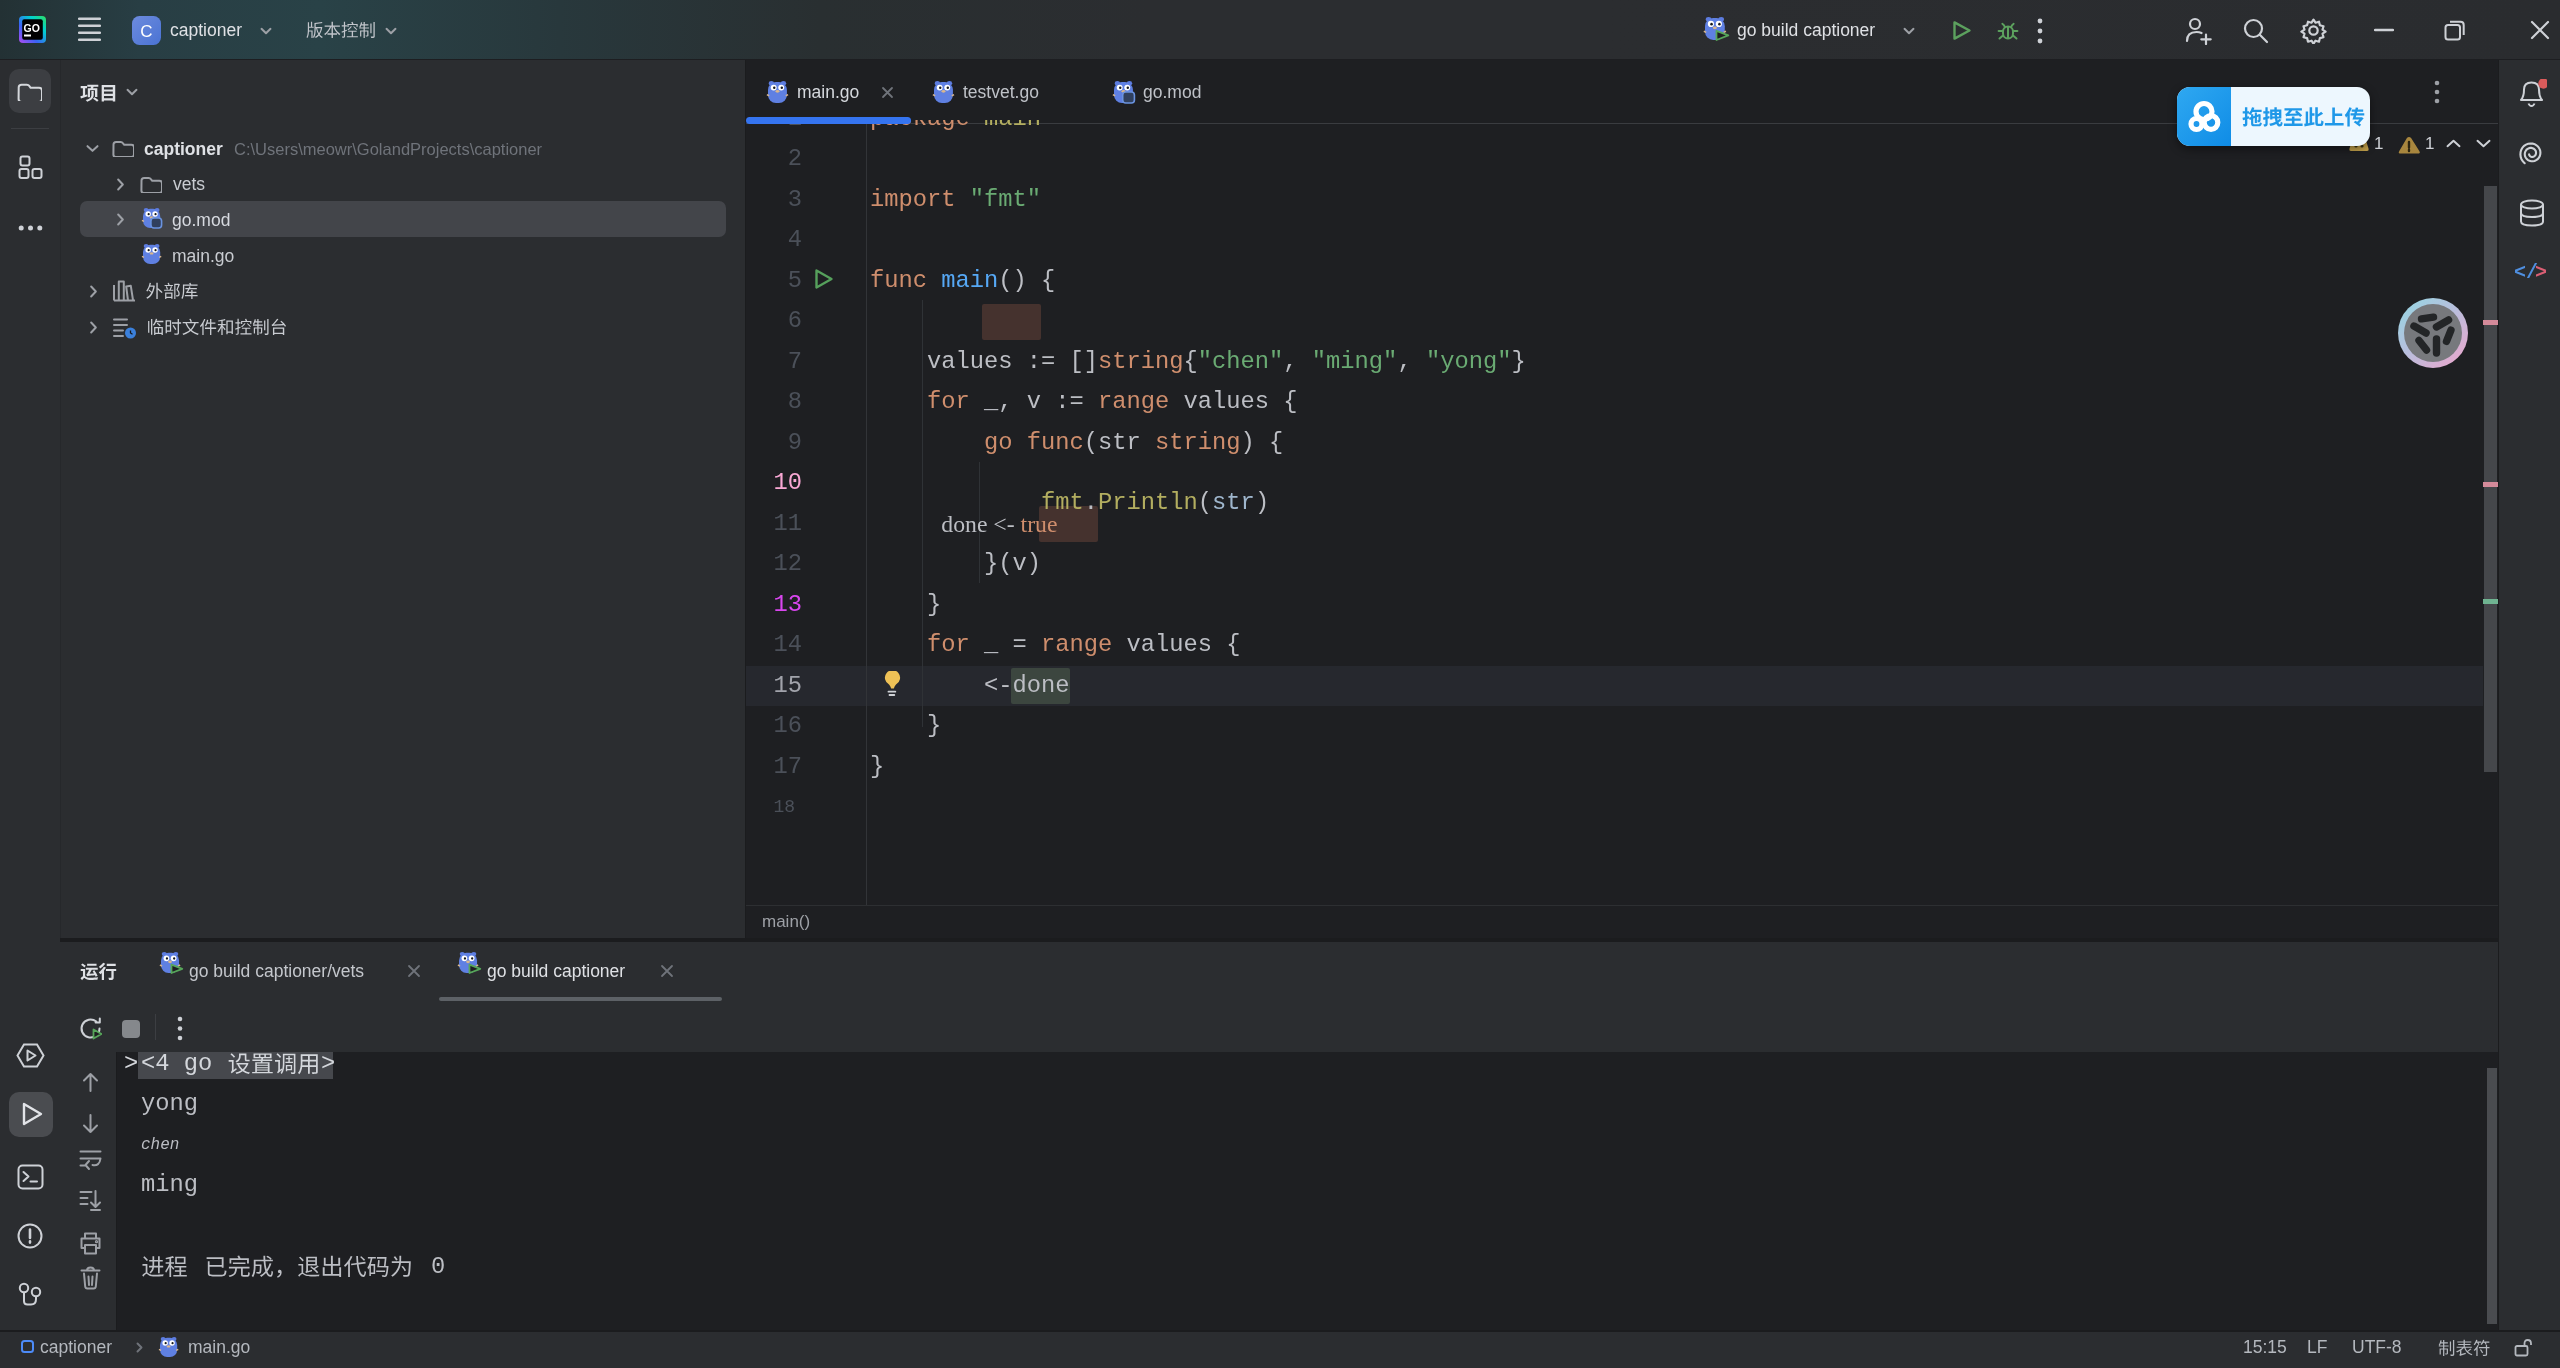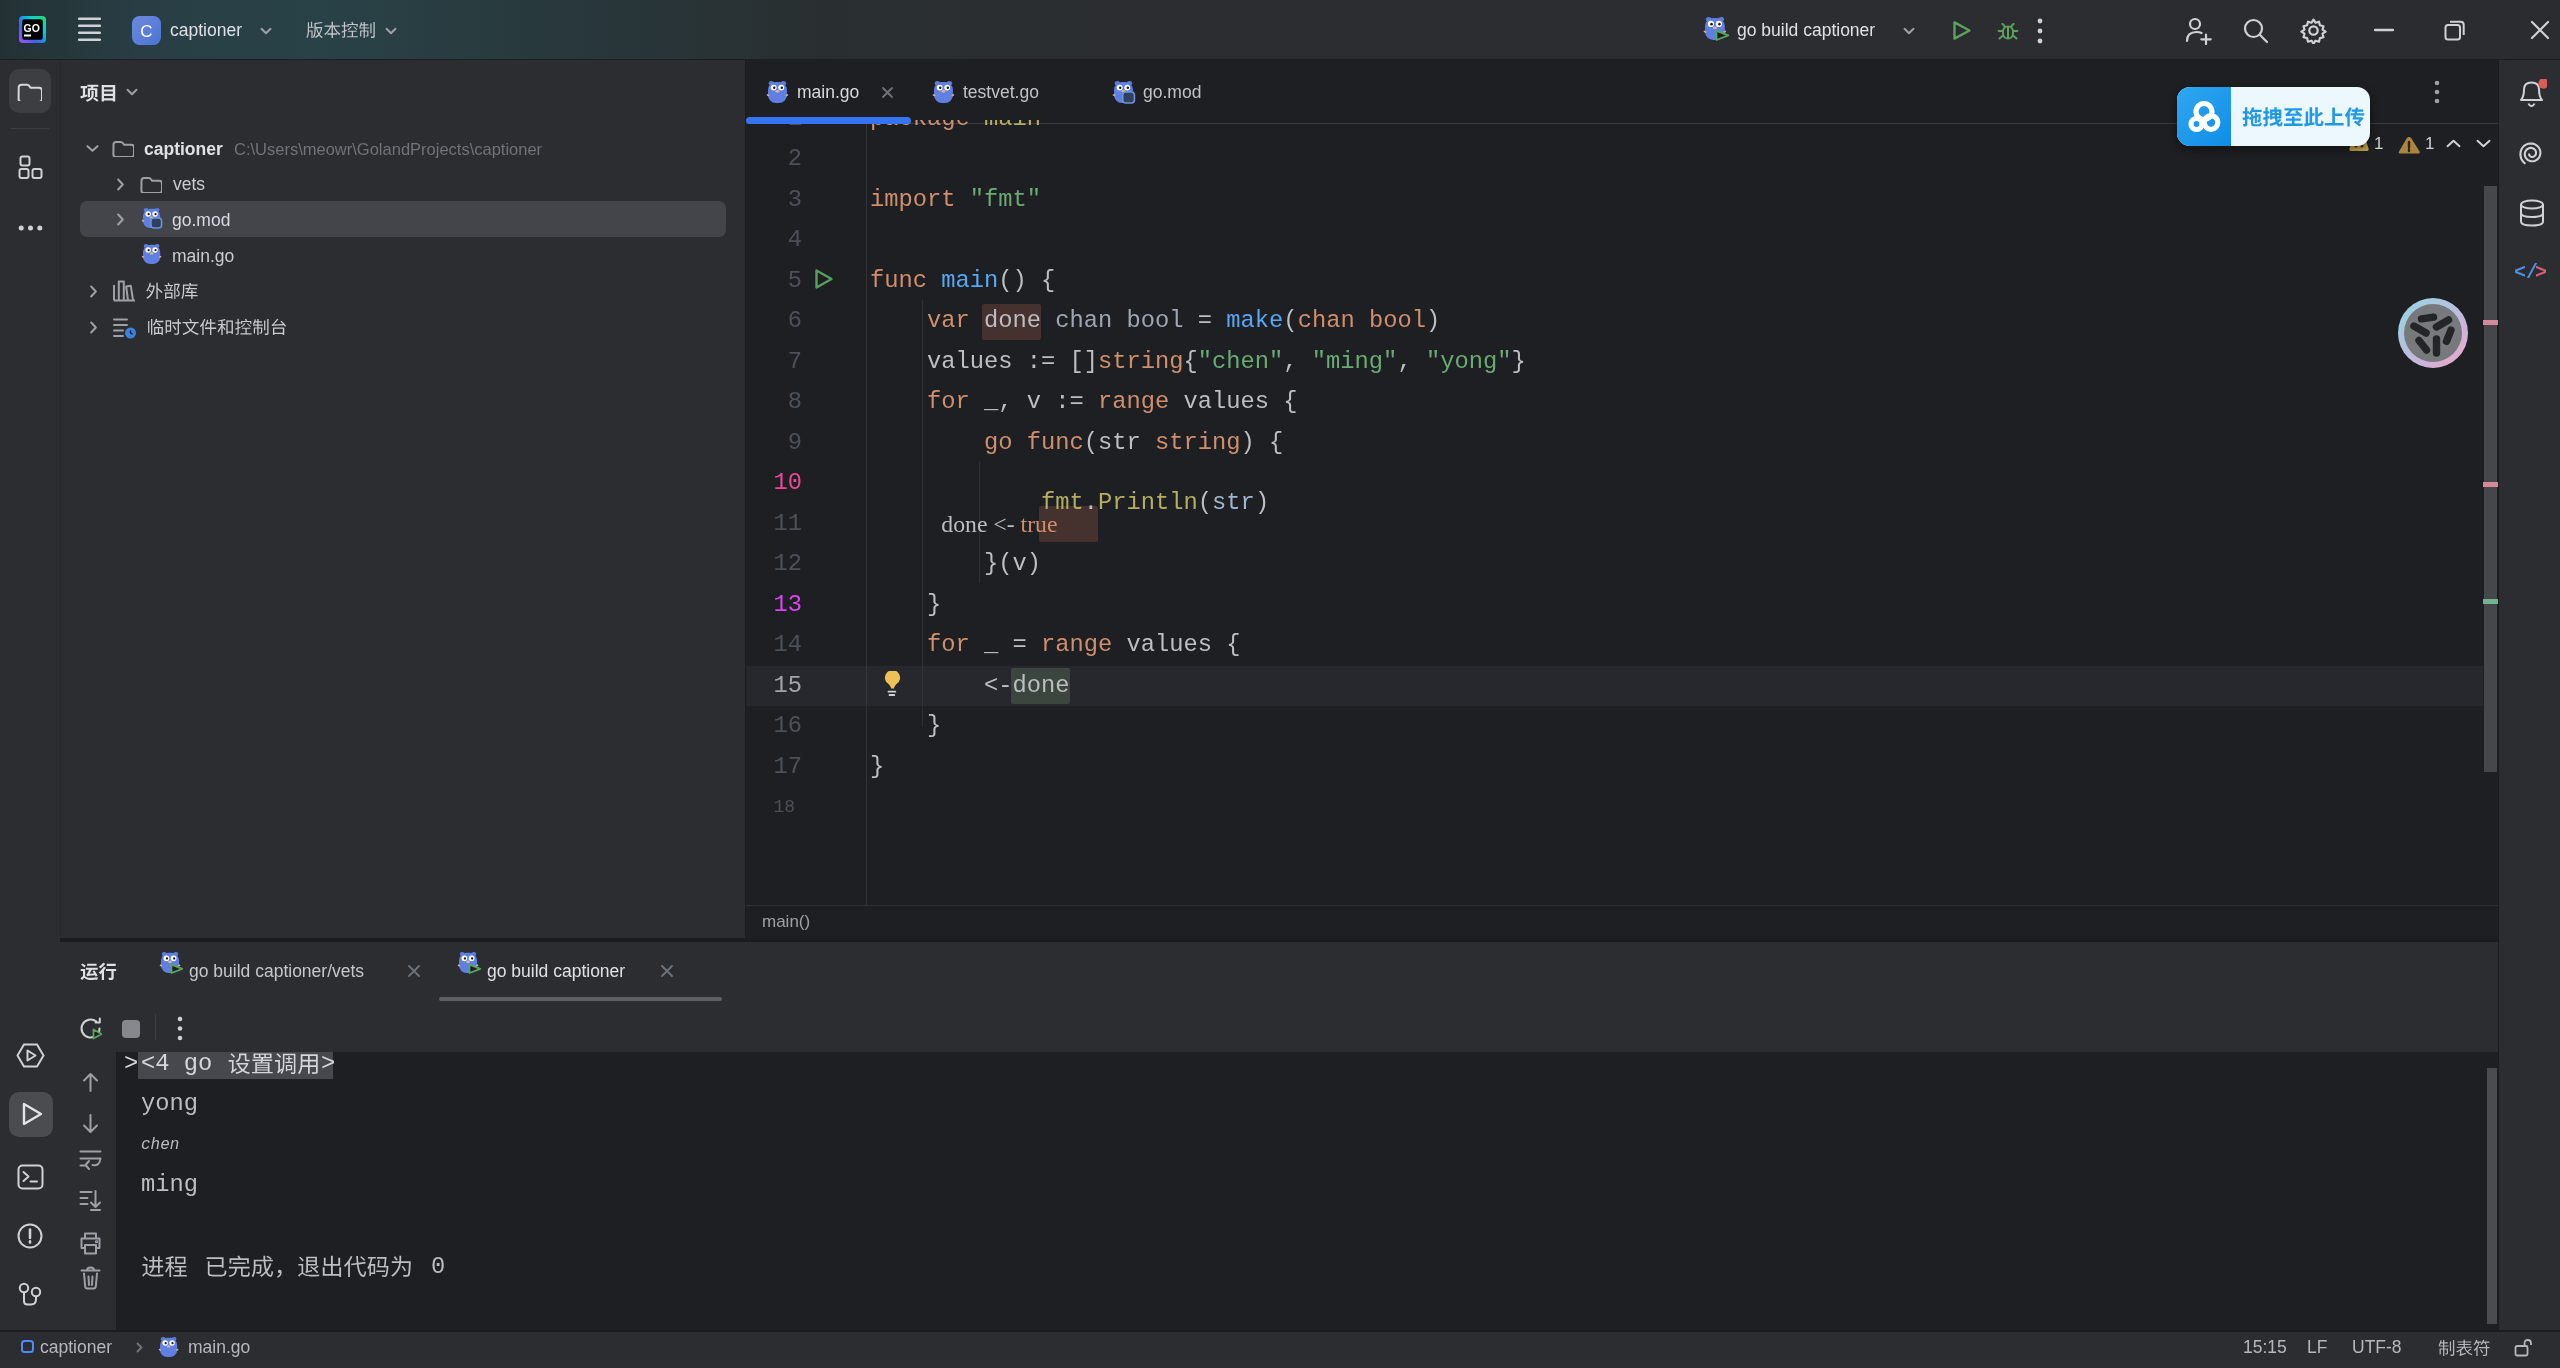--- a/index.html
+++ b/index.html
@@ -354,33 +354,32 @@
 <div style="position:absolute;left:233px;top:342.5px;width:1px;height:121px;background:#2f3236;"></div>
 <div style="position:absolute;left:41.74770000000001px;top:-20.75px;height:40.5px;line-height:40.5px;font-family:'Liberation Mono',monospace;font-size:23.75px;color:#bcbec4;white-space:pre;"><span style="color:#4b5059">1</span></div>
 <div style="position:absolute;left:41.74770000000001px;top:19.75px;height:40.5px;line-height:40.5px;font-family:'Liberation Mono',monospace;font-size:23.75px;color:#bcbec4;white-space:pre;"><span style="color:#4b5059">2</span></div>
 <div style="position:absolute;left:41.74770000000001px;top:60.25px;height:40.5px;line-height:40.5px;font-family:'Liberation Mono',monospace;font-size:23.75px;color:#bcbec4;white-space:pre;"><span style="color:#4b5059">3</span></div>
 <div style="position:absolute;left:41.74770000000001px;top:100.75px;height:40.5px;line-height:40.5px;font-family:'Liberation Mono',monospace;font-size:23.75px;color:#bcbec4;white-space:pre;"><span style="color:#4b5059">4</span></div>
 <div style="position:absolute;left:41.74770000000001px;top:141.25px;height:40.5px;line-height:40.5px;font-family:'Liberation Mono',monospace;font-size:23.75px;color:#bcbec4;white-space:pre;"><span style="color:#4b5059">5</span></div>
 <div style="position:absolute;left:41.74770000000001px;top:181.75px;height:40.5px;line-height:40.5px;font-family:'Liberation Mono',monospace;font-size:23.75px;color:#bcbec4;white-space:pre;"><span style="color:#4b5059">6</span></div>
 <div style="position:absolute;left:41.74770000000001px;top:222.25px;height:40.5px;line-height:40.5px;font-family:'Liberation Mono',monospace;font-size:23.75px;color:#bcbec4;white-space:pre;"><span style="color:#4b5059">7</span></div>
 <div style="position:absolute;left:41.74770000000001px;top:262.75px;height:40.5px;line-height:40.5px;font-family:'Liberation Mono',monospace;font-size:23.75px;color:#bcbec4;white-space:pre;"><span style="color:#4b5059">8</span></div>
 <div style="position:absolute;left:41.74770000000001px;top:303.25px;height:40.5px;line-height:40.5px;font-family:'Liberation Mono',monospace;font-size:23.75px;color:#bcbec4;white-space:pre;"><span style="color:#4b5059">9</span></div>
-<div style="position:absolute;left:27.495400000000018px;top:343.75px;height:40.5px;line-height:40.5px;font-family:'Liberation Mono',monospace;font-size:23.75px;color:#bcbec4;white-space:pre;"><span style="color:#ec4899">10</span></div>
+<div style="position:absolute;left:27.495400000000018px;top:343.75px;height:40.5px;line-height:40.5px;font-family:'Liberation Mono',monospace;font-size:23.75px;color:#bcbec4;white-space:pre;"><span style="color:#f9a8d4">10</span></div>
 <div style="position:absolute;left:27.495400000000018px;top:384.25px;height:40.5px;line-height:40.5px;font-family:'Liberation Mono',monospace;font-size:23.75px;color:#bcbec4;white-space:pre;"><span style="color:#4b5059">11</span></div>
 <div style="position:absolute;left:27.495400000000018px;top:424.75px;height:40.5px;line-height:40.5px;font-family:'Liberation Mono',monospace;font-size:23.75px;color:#bcbec4;white-space:pre;"><span style="color:#4b5059">12</span></div>
 <div style="position:absolute;left:27.495400000000018px;top:465.25px;height:40.5px;line-height:40.5px;font-family:'Liberation Mono',monospace;font-size:23.75px;color:#bcbec4;white-space:pre;"><span style="color:#d946ef">13</span></div>
 <div style="position:absolute;left:27.495400000000018px;top:505.75px;height:40.5px;line-height:40.5px;font-family:'Liberation Mono',monospace;font-size:23.75px;color:#bcbec4;white-space:pre;"><span style="color:#4b5059">14</span></div>
 <div style="position:absolute;left:27.495400000000018px;top:546.25px;height:40.5px;line-height:40.5px;font-family:'Liberation Mono',monospace;font-size:23.75px;color:#bcbec4;white-space:pre;"><span style="color:#a1a3ab">15</span></div>
 <div style="position:absolute;left:27.495400000000018px;top:586.75px;height:40.5px;line-height:40.5px;font-family:'Liberation Mono',monospace;font-size:23.75px;color:#bcbec4;white-space:pre;"><span style="color:#4b5059">16</span></div>
 <div style="position:absolute;left:27.495400000000018px;top:627.25px;height:40.5px;line-height:40.5px;font-family:'Liberation Mono',monospace;font-size:23.75px;color:#bcbec4;white-space:pre;"><span style="color:#4b5059">17</span></div>
 <div style="position:absolute;left:27.495400000000018px;top:667.75px;height:40.5px;line-height:40.5px;font-family:'Liberation Mono',monospace;font-size:18px;color:#bcbec4;white-space:pre;"><span style="color:#4b5059">18</span></div>
 <div style="position:absolute;left:124px;top:-20.75px;height:40.5px;line-height:40.5px;font-family:'Liberation Mono',monospace;font-size:23.75px;color:#bcbec4;white-space:pre;"><span style="color:#cf8e6d">package</span> <span style="color:#b3ae60">main</span></div>
 <div style="position:absolute;left:124px;top:60.25px;height:40.5px;line-height:40.5px;font-family:'Liberation Mono',monospace;font-size:23.75px;color:#bcbec4;white-space:pre;"><span style="color:#cf8e6d">import</span> <span style="color:#6aab73">"fmt"</span></div>
 <div style="position:absolute;left:124px;top:141.25px;height:40.5px;line-height:40.5px;font-family:'Liberation Mono',monospace;font-size:23.75px;color:#bcbec4;white-space:pre;"><span style="color:#cf8e6d">func</span> <span style="color:#56a8f5">main</span>() {</div>
-<div style="position:absolute;left:124px;top:181.75px;height:40.5px;line-height:40.5px;font-family:'Liberation Mono',monospace;font-size:23.75px;color:#bcbec4;white-space:pre;">    <span style="color:#cf8e6d">var</span> done <span style="color:#9da6b2">chan bool</span> = <span style="color:#56a8f5">make</span>(<span style="color:#cf8e6d">chan bool</span>)</div>
 <div style="position:absolute;left:124px;top:222.25px;height:40.5px;line-height:40.5px;font-family:'Liberation Mono',monospace;font-size:23.75px;color:#bcbec4;white-space:pre;">    values := []<span style="color:#cf8e6d">string</span>{<span style="color:#6aab73">"chen"</span>, <span style="color:#6aab73">"ming"</span>, <span style="color:#6aab73">"yong"</span>}</div>
 <div style="position:absolute;left:124px;top:262.75px;height:40.5px;line-height:40.5px;font-family:'Liberation Mono',monospace;font-size:23.75px;color:#bcbec4;white-space:pre;">    <span style="color:#cf8e6d">for</span> _, v := <span style="color:#cf8e6d">range</span> values {</div>
 <div style="position:absolute;left:124px;top:303.25px;height:40.5px;line-height:40.5px;font-family:'Liberation Mono',monospace;font-size:23.75px;color:#bcbec4;white-space:pre;">        <span style="color:#cf8e6d">go</span> <span style="color:#cf8e6d">func</span>(str <span style="color:#cf8e6d">string</span>) {</div>
 <div style="position:absolute;left:124px;top:343.75px;height:40.5px;line-height:40.5px;font-family:'Liberation Mono',monospace;font-size:23.75px;color:#bcbec4;white-space:pre;margin-top:20px;">            <span style="color:#b3ae60">fmt</span>.<span style="color:#b3ae60">Println</span>(<span style="color:#9fb6cd">str</span>)</div>
 <div style="position:absolute;left:124px;top:384.25px;height:40.5px;line-height:40.5px;font-family:Liberation Serif, serif;font-size:23.75px;color:#bcbec4;white-space:pre;">            done &lt;- <span style="color:#cf8e6d">true</span></div>
 <div style="position:absolute;left:124px;top:424.75px;height:40.5px;line-height:40.5px;font-family:'Liberation Mono',monospace;font-size:23.75px;color:#bcbec4;white-space:pre;">        }(v)</div>
 <div style="position:absolute;left:124px;top:465.25px;height:40.5px;line-height:40.5px;font-family:'Liberation Mono',monospace;font-size:23.75px;color:#bcbec4;white-space:pre;">    }</div>
 <div style="position:absolute;left:124px;top:505.75px;height:40.5px;line-height:40.5px;font-family:'Liberation Mono',monospace;font-size:23.75px;color:#bcbec4;white-space:pre;">    <span style="color:#cf8e6d">for</span> _ = <span style="color:#cf8e6d">range</span> values {</div>
 <div style="position:absolute;left:124px;top:546.25px;height:40.5px;line-height:40.5px;font-family:'Liberation Mono',monospace;font-size:23.75px;color:#bcbec4;white-space:pre;">        &lt;-done</div>
 <div style="position:absolute;left:124px;top:586.75px;height:40.5px;line-height:40.5px;font-family:'Liberation Mono',monospace;font-size:23.75px;color:#bcbec4;white-space:pre;">    }</div>

